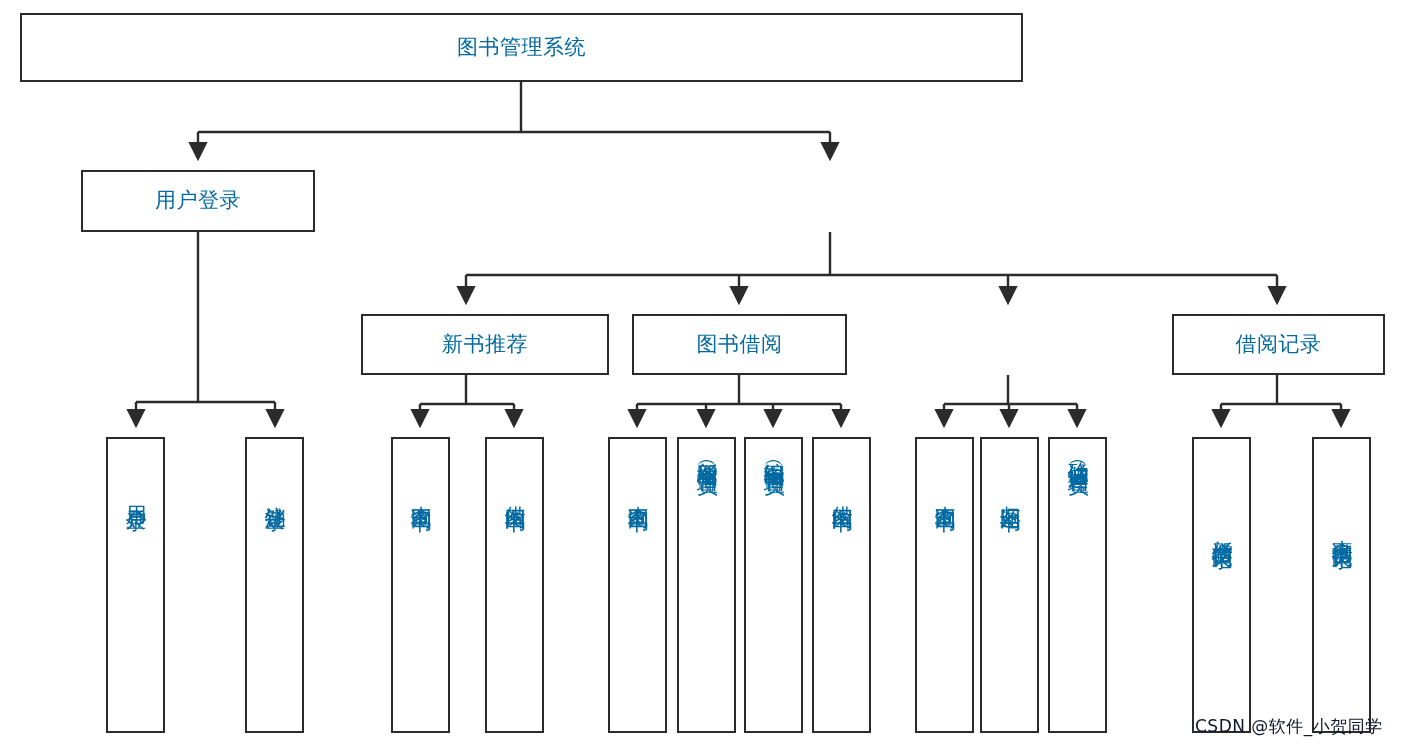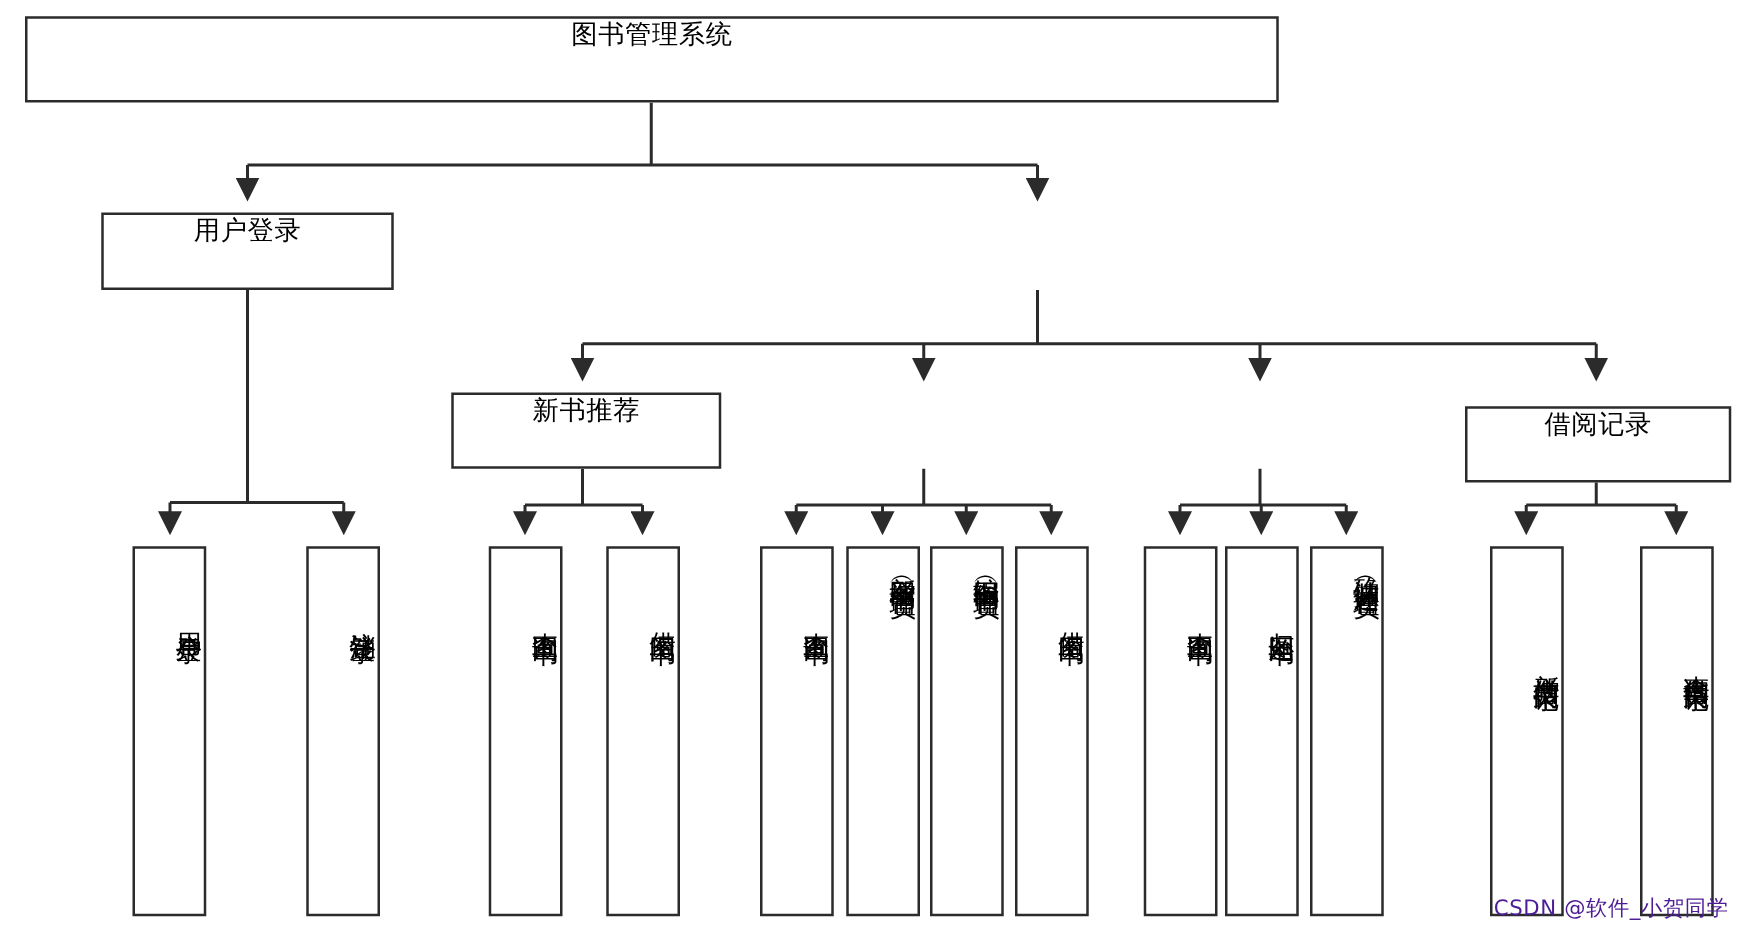--- a/index.html
+++ b/index.html
@@ -23,22 +23,23 @@
     top: 0;
     width: 1405px;
     height: 747px;
   }
   .node {
     position: absolute;
     box-sizing: border-box;
     border: 2px solid #2b2b2b;
     background: #ffffff;
     display: flex;
+    align-items: center;
     justify-content: center;
-    color: #000000;
+    color: #0369a1;
   }
   .node.horiz {
     flex-direction: row;
   }
   .node .label-h {
     font-size: 21px;
     line-height: 1.2;
     letter-spacing: 0.5px;
     white-space: nowrap;
   }
@@ -57,21 +58,21 @@
   }
   .node.vert.mid .label-v {
     margin-top: 44px;
   }
   .node.vert.mid2 .label-v {
     margin-top: 78px;
   }
   .watermark {
     position: absolute;
     font-size: 17px;
-    color: #4c1d95;
+    color: #0f172a;
     white-space: nowrap;
     letter-spacing: 0.5px;
   }
 </style>
 </head>
 <body>
 
 <div id="canvas">
 
   <svg id="edges" viewBox="0 0 1405 747" xmlns="http://www.w3.org/2000/svg">
@@ -126,27 +127,30 @@
 
   <div class="node horiz" style="left:20px; top:13px; width:1003px; height:69px;">
     <span class="label-h">图书管理系统</span>
   </div>
 
   <div class="node horiz" style="left:81px; top:170px; width:234px; height:62px;">
     <span class="label-h">用户登录</span>
   </div>
 
 
-  <div class="node horiz" style="left:361px; top:314px; width:216px; height:61px;">
+  <div class="node horiz" style="left:361px; top:314px; width:248px; height:61px;">
     <span class="label-h">新书推荐</span>
   </div>
 
-
-
-  <div class="node horiz" style="left:1172px; top:314px; width:213px; height:61px;margin-top:11px;">
+  <div class="node horiz" style="left:632px; top:314px; width:215px; height:61px;">
+    <span class="label-h">图书借阅</span>
+  </div>
+
+
+  <div class="node horiz" style="left:1172px; top:314px; width:213px; height:61px;">
     <span class="label-h">借阅记录</span>
   </div>
 
   <div class="node vert mid" style="left:106px; top:437px; width:59px; height:296px;">
     <span class="label-v">用户登录</span>
   </div>
 
   <div class="node vert mid" style="left:245px; top:437px; width:59px; height:296px;">
     <span class="label-v">注销登录</span>
   </div>

